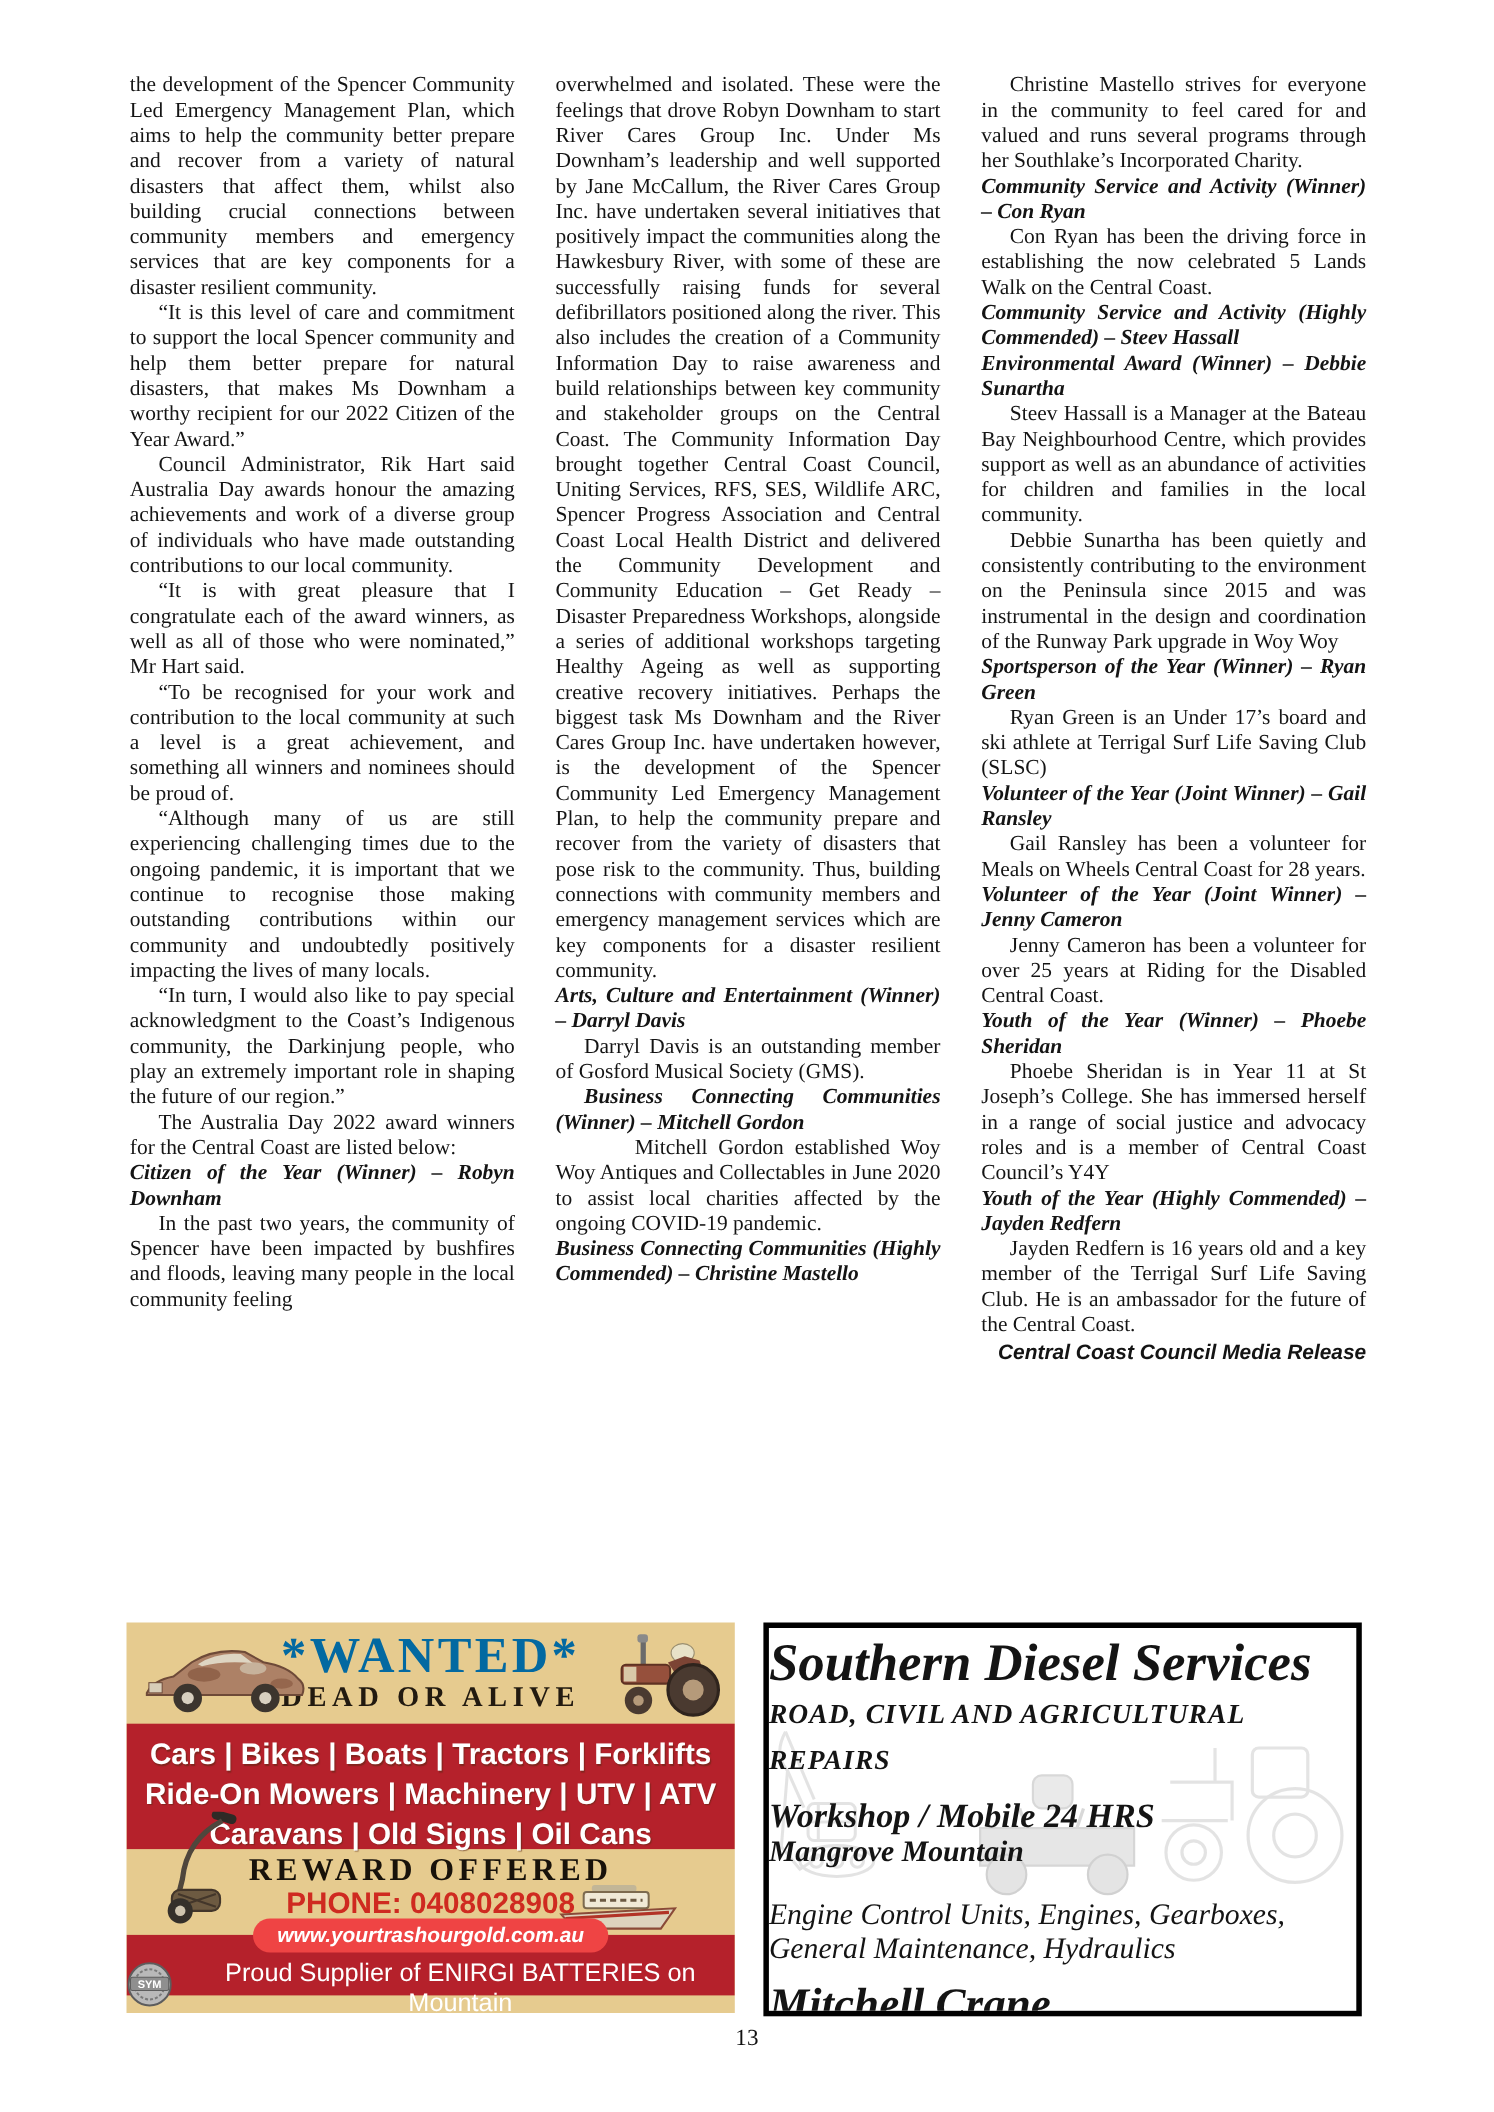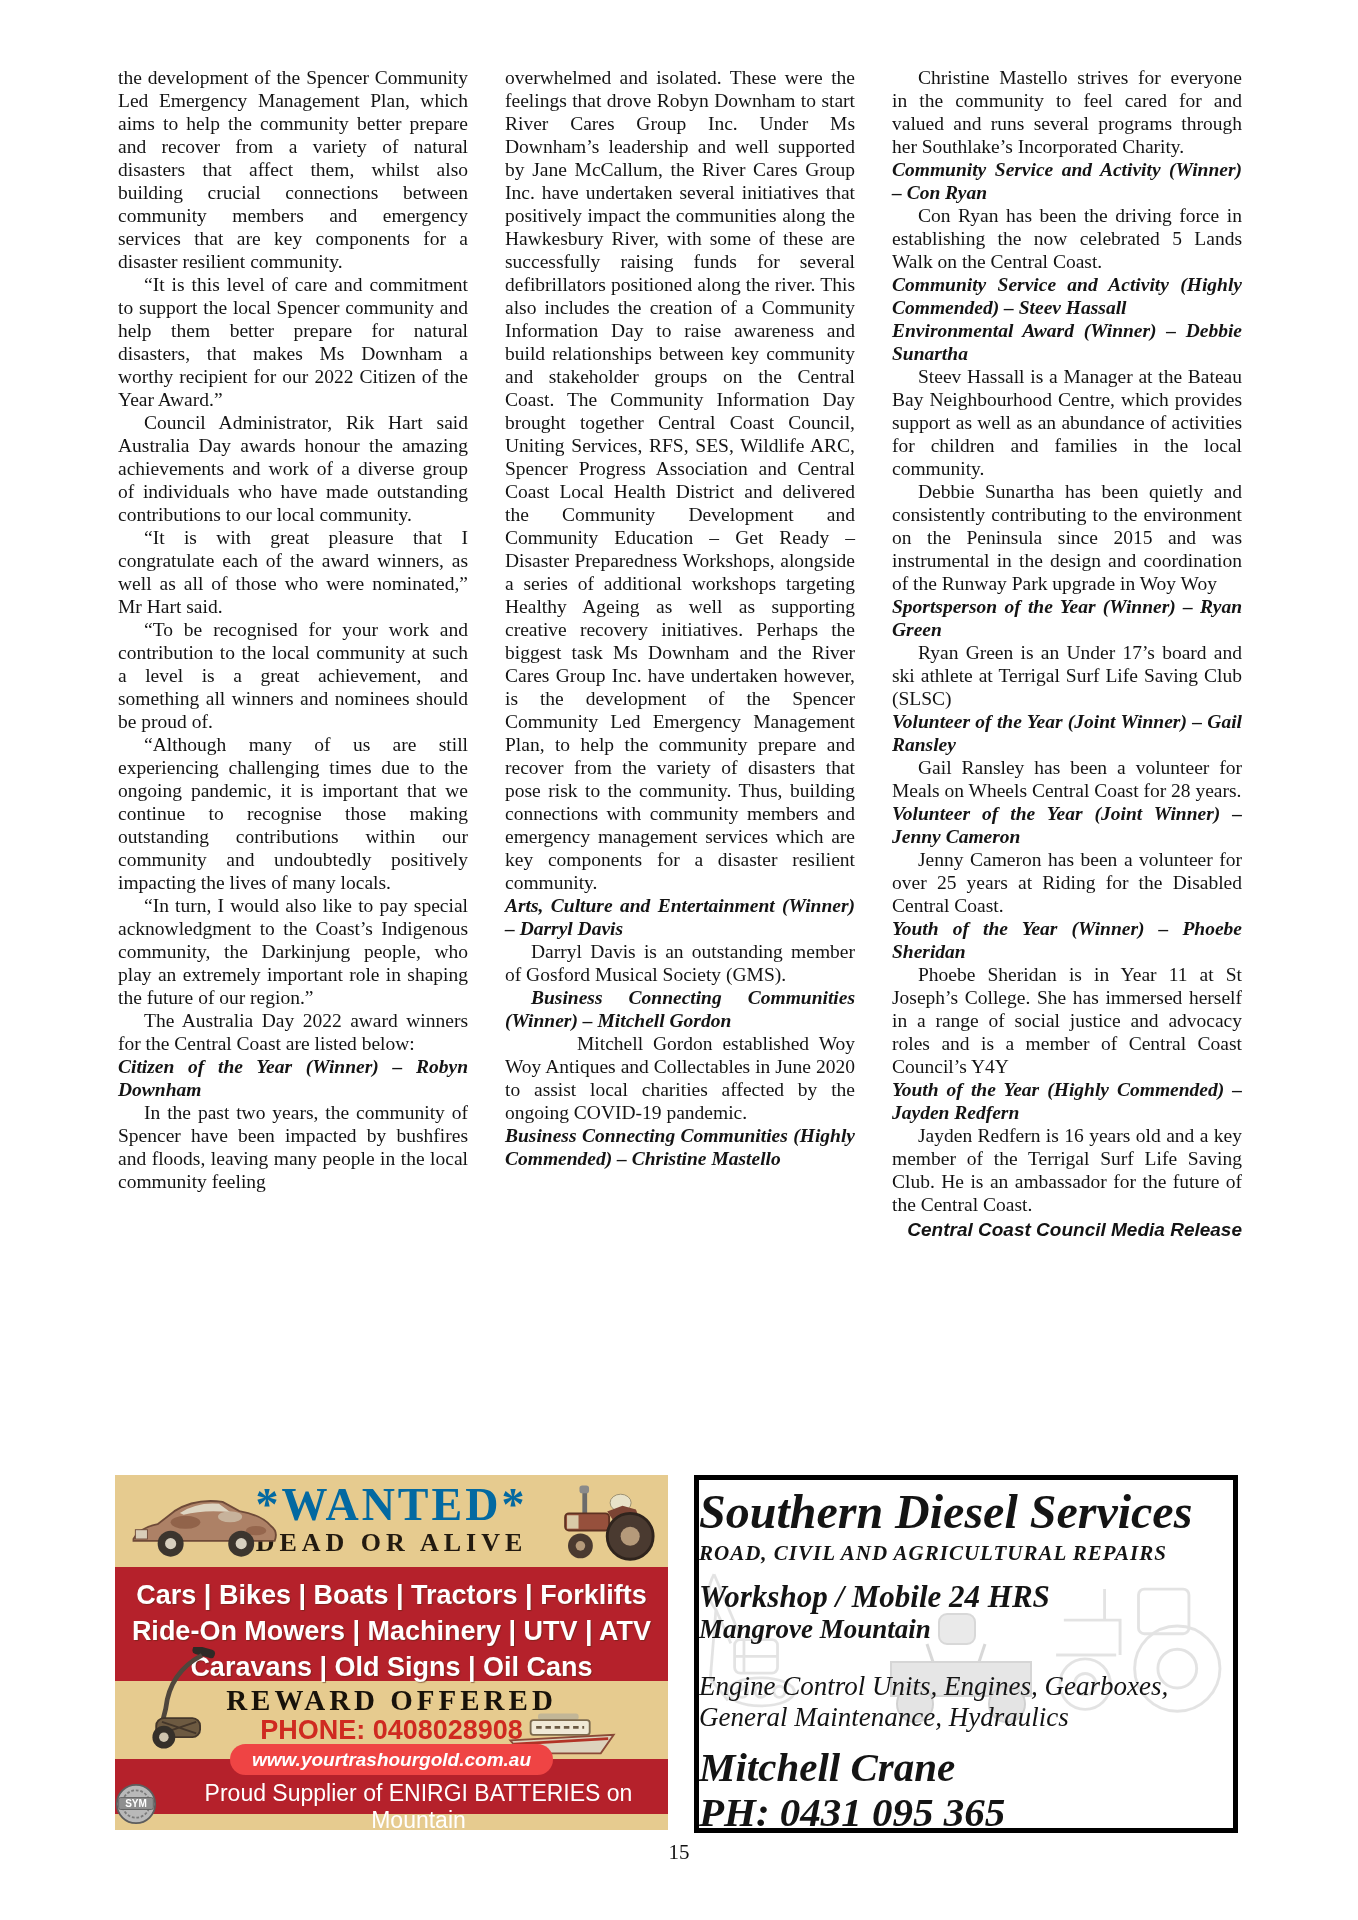--- a/index.html
+++ b/index.html
@@ -76,21 +76,21 @@
   .sym-badge { flex:0 0 auto; }
   
   .ad-diesel {
     position:absolute; left:694px; top:1475px; width:544px; height:358px;
     background:#ffffff; border:5px solid #000; box-sizing:border-box;
     text-align:left; overflow:hidden;
   }
   .ad-diesel .deco { position:absolute; z-index:0; }
   .sd-text { position:relative; z-index:1; }
   .sd-title   { font-size:48px; line-height:52px; font-weight:bold; font-style:italic; margin-top:6px; }
-  .sd-sub     { font-size:21px; line-height:30px; font-weight:bold; font-style:italic; letter-spacing:1px; }
+  .sd-sub     { font-size:25px; line-height:42px; font-weight:bold; font-style:italic; letter-spacing:1px; }
   .sd-l1      { font-size:31px; line-height:34px; font-weight:bold; font-style:italic; margin-top:12px; }
   .sd-l2      { font-size:27px; line-height:31px; font-weight:bold; font-style:italic; }
   .sd-l3      { font-size:27px; line-height:31px; font-style:italic; margin-top:26px; }
   .sd-l4      { font-size:27px; line-height:31px; font-style:italic; }
   .sd-name    { font-size:41px; line-height:45px; font-weight:bold; font-style:italic; margin-top:12px; }
   .sd-phone   { font-size:41px; line-height:45px; font-weight:bold; font-style:italic; }
   .deco-excavator { left:2px; top:88px; opacity:.5; }
   .deco-mower     { left:168px; top:120px; opacity:.55; }
   .deco-tractor   { right:2px; top:80px; opacity:.5; }
   
@@ -263,14 +263,14 @@
       <div class="sd-sub">ROAD, CIVIL AND AGRICULTURAL REPAIRS</div>
       <div class="sd-l1">Workshop / Mobile 24 HRS</div>
       <div class="sd-l2">Mangrove Mountain</div>
       <div class="sd-l3">Engine Control Units, Engines, Gearboxes,</div>
       <div class="sd-l4">General Maintenance, Hydraulics</div>
       <div class="sd-name">Mitchell Crane</div>
       <div class="sd-phone">PH: 0431 095 365</div>
     </div>
   </div>
 
-  <div class="page-num">15</div>
+  <div class="page-num">13</div>
 </div>
 
 </body></html>

